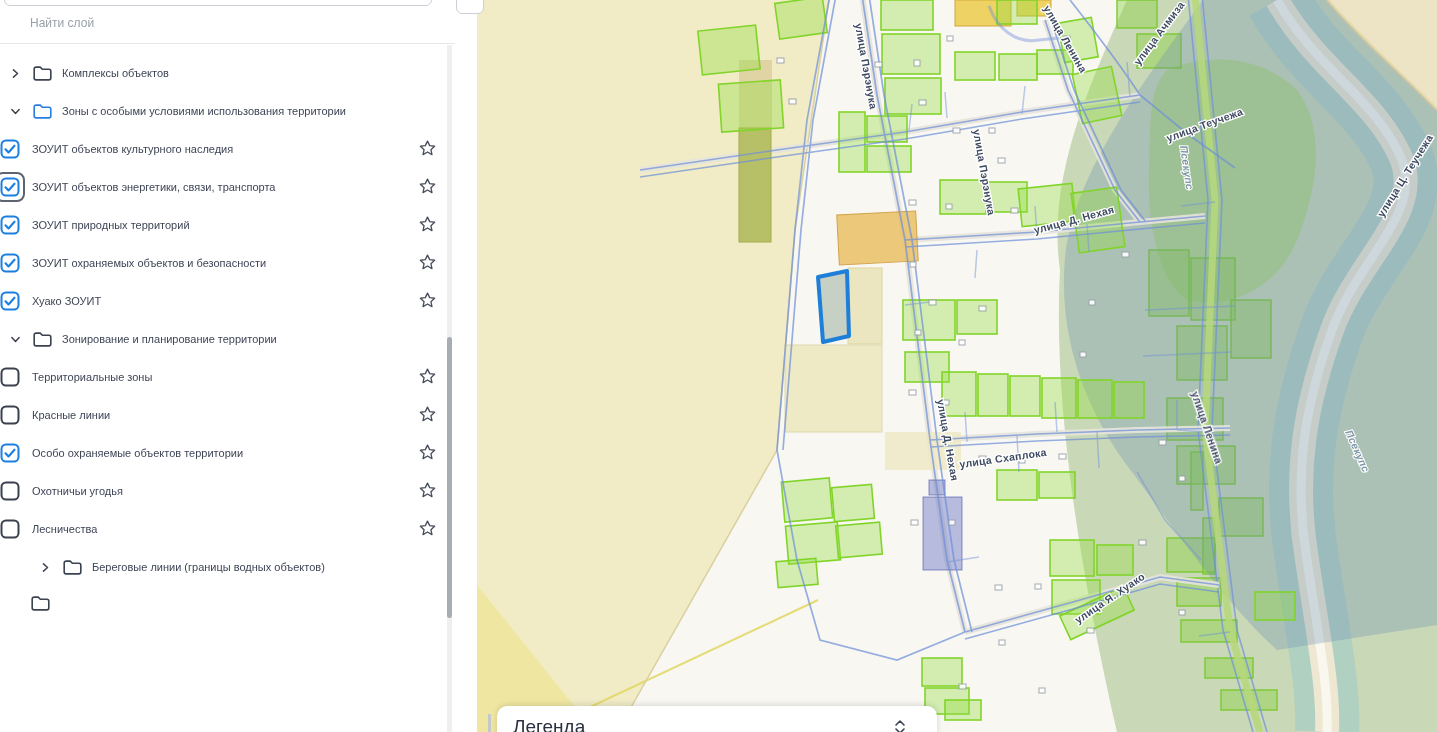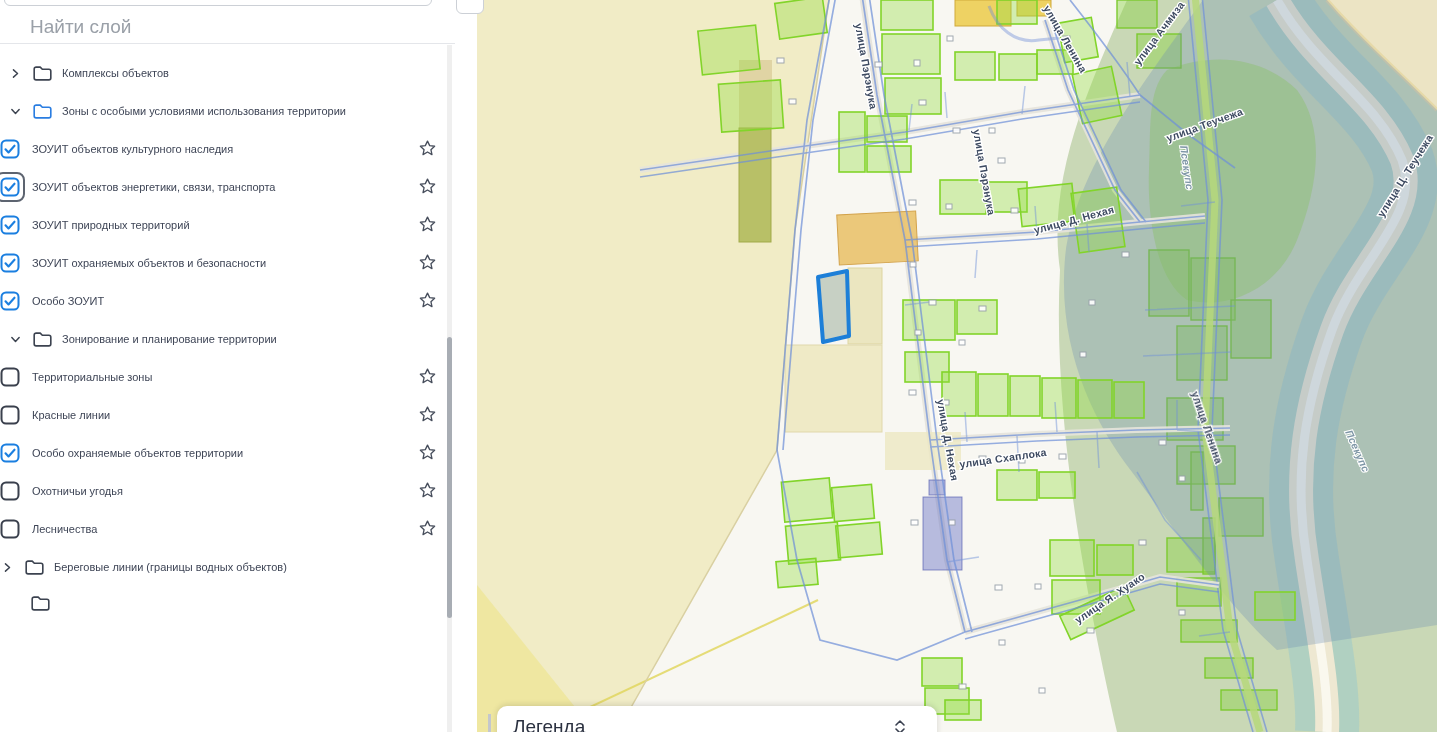--- a/index.html
+++ b/index.html
@@ -5,26 +5,26 @@
   html,body{margin:0;padding:0;width:1437px;height:732px;overflow:hidden;background:#fff;
     font-family:"Liberation Sans","DejaVu Sans",sans-serif;position:relative;}
   
   .sidebar{position:absolute;left:0;top:0;width:455px;height:732px;background:#fff;z-index:5;}
   .frag-top{position:absolute;left:4px;top:-16px;width:426px;height:20px;border:1px solid #ccd0d6;
     border-radius:6px;background:#fff;pointer-events:none;}
   .frag-top2{position:absolute;left:456px;top:-10px;width:26px;height:22px;border:1px solid #ccd0d6;
     border-radius:6px;background:#fff;z-index:4;}
   .search-wrap{position:absolute;left:0;top:0;width:455px;height:43px;border-bottom:1px solid #e4e6ea;}
   .search{position:absolute;left:0;top:8px;width:440px;border:none;outline:none;background:transparent;
-    font-size:19px;color:#3e4556;padding:8px 10px 6px 30px;font-family:inherit;}
+    font-size:12px;color:#3e4556;padding:8px 10px 6px 30px;font-family:inherit;}
   .search::placeholder{color:#9aa0a8;opacity:1;}
   .tree{position:absolute;left:0;top:44px;width:455px;bottom:0;padding-top:10px;overflow:hidden;}
   .row{display:flex;align-items:center;padding:8px 16px 8px 0;box-sizing:border-box;}
   .frow.ind0{padding-left:8px;}
-  .frow.ind1{}
+  .frow.ind1{padding-left:38px;}
   .lrow{}
   .ic{flex:none;display:inline-flex;align-items:center;justify-content:center;}
   .chev{width:15px;margin-right:9px;}
   .fold{margin-right:9px;margin-top:1px;}
   .cbwrap{flex:none;position:relative;width:20px;height:20px;margin-right:12px;}
   .cbwrap.focus::after{content:"";position:absolute;inset:-5px;border:2px solid #5d6470;border-radius:8px;}
   .lbl{font-size:11px;line-height:22px;color:#3e4556;max-width:332px;}
   .frow .lbl{max-width:345px;}
   .frow.ind1 .lbl{max-width:300px;}
   .star{margin-left:auto;padding-left:8px;margin-right:2px;align-self:flex-start;margin-top:1px;}
@@ -128,21 +128,21 @@
           <svg viewBox="0 0 20 20" width="19" height="19">
             <path d="M10 2.2 12.3 7 17.5 7.6 13.6 11.2 14.7 16.4 10 13.7 5.3 16.4 6.4 11.2 2.5 7.6 7.7 7 Z" fill="none" stroke="#474e5c" stroke-width="1.4" stroke-linejoin="round"></path>
           </svg>
         </span>
       </div>
       <div class="row lrow">
         <span class="cbwrap"><svg viewBox="0 0 20 20" width="20" height="20">
             <rect x="1.5" y="1.5" width="17" height="17" rx="4.5" fill="#fff" stroke="#1b7fe0" stroke-width="2"></rect>
             <path d="M5.5 10.3 l3 3.2 6-6.8" fill="none" stroke="#1b7fe0" stroke-width="2.1" stroke-linecap="round" stroke-linejoin="round"></path>
           </svg></span>
-        <span class="lbl">Особо ЗОУИТ</span>
+        <span class="lbl">Хуако ЗОУИТ</span>
         <span class="ic star">
           <svg viewBox="0 0 20 20" width="19" height="19">
             <path d="M10 2.2 12.3 7 17.5 7.6 13.6 11.2 14.7 16.4 10 13.7 5.3 16.4 6.4 11.2 2.5 7.6 7.7 7 Z" fill="none" stroke="#474e5c" stroke-width="1.4" stroke-linejoin="round"></path>
           </svg>
         </span>
       </div>
       <div class="row frow ind0">
         <span class="ic chev">
           <svg viewBox="0 0 16 16" width="13" height="13">
             <path d="M3.5 5.5 L8 10.5 L12.5 5.5" fill="none" stroke="#3c4350" stroke-width="1.8" stroke-linecap="round" stroke-linejoin="round"></path>

